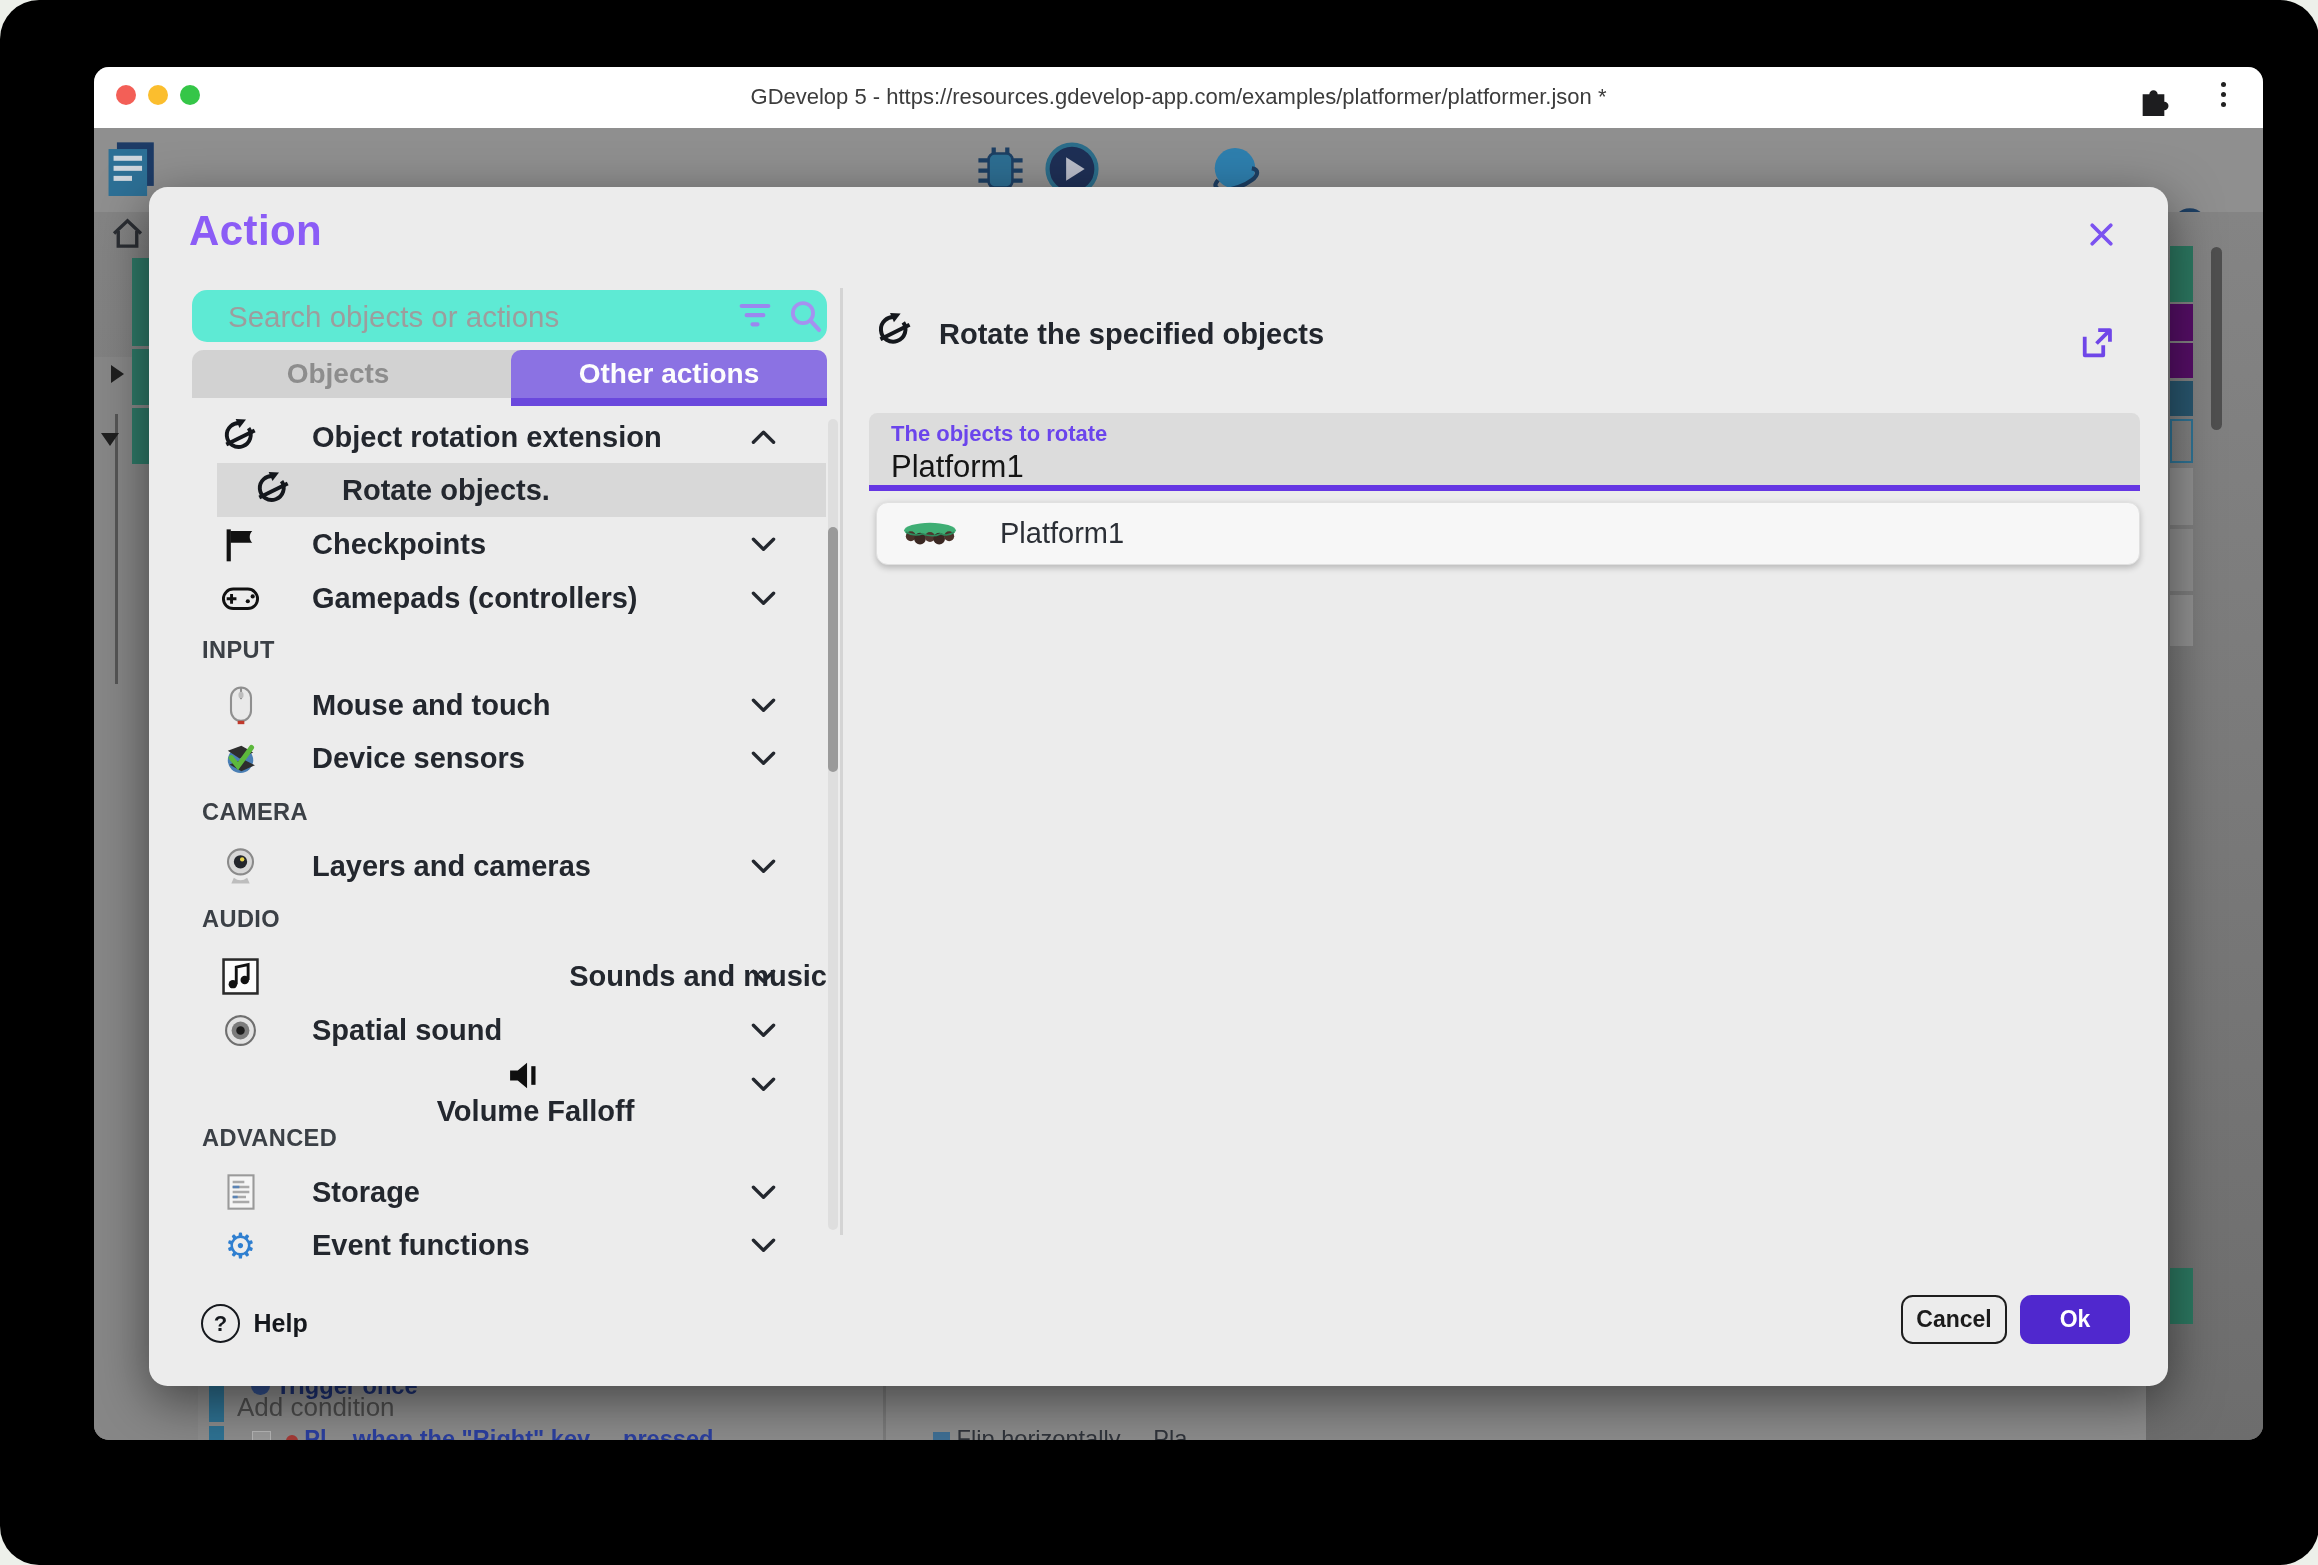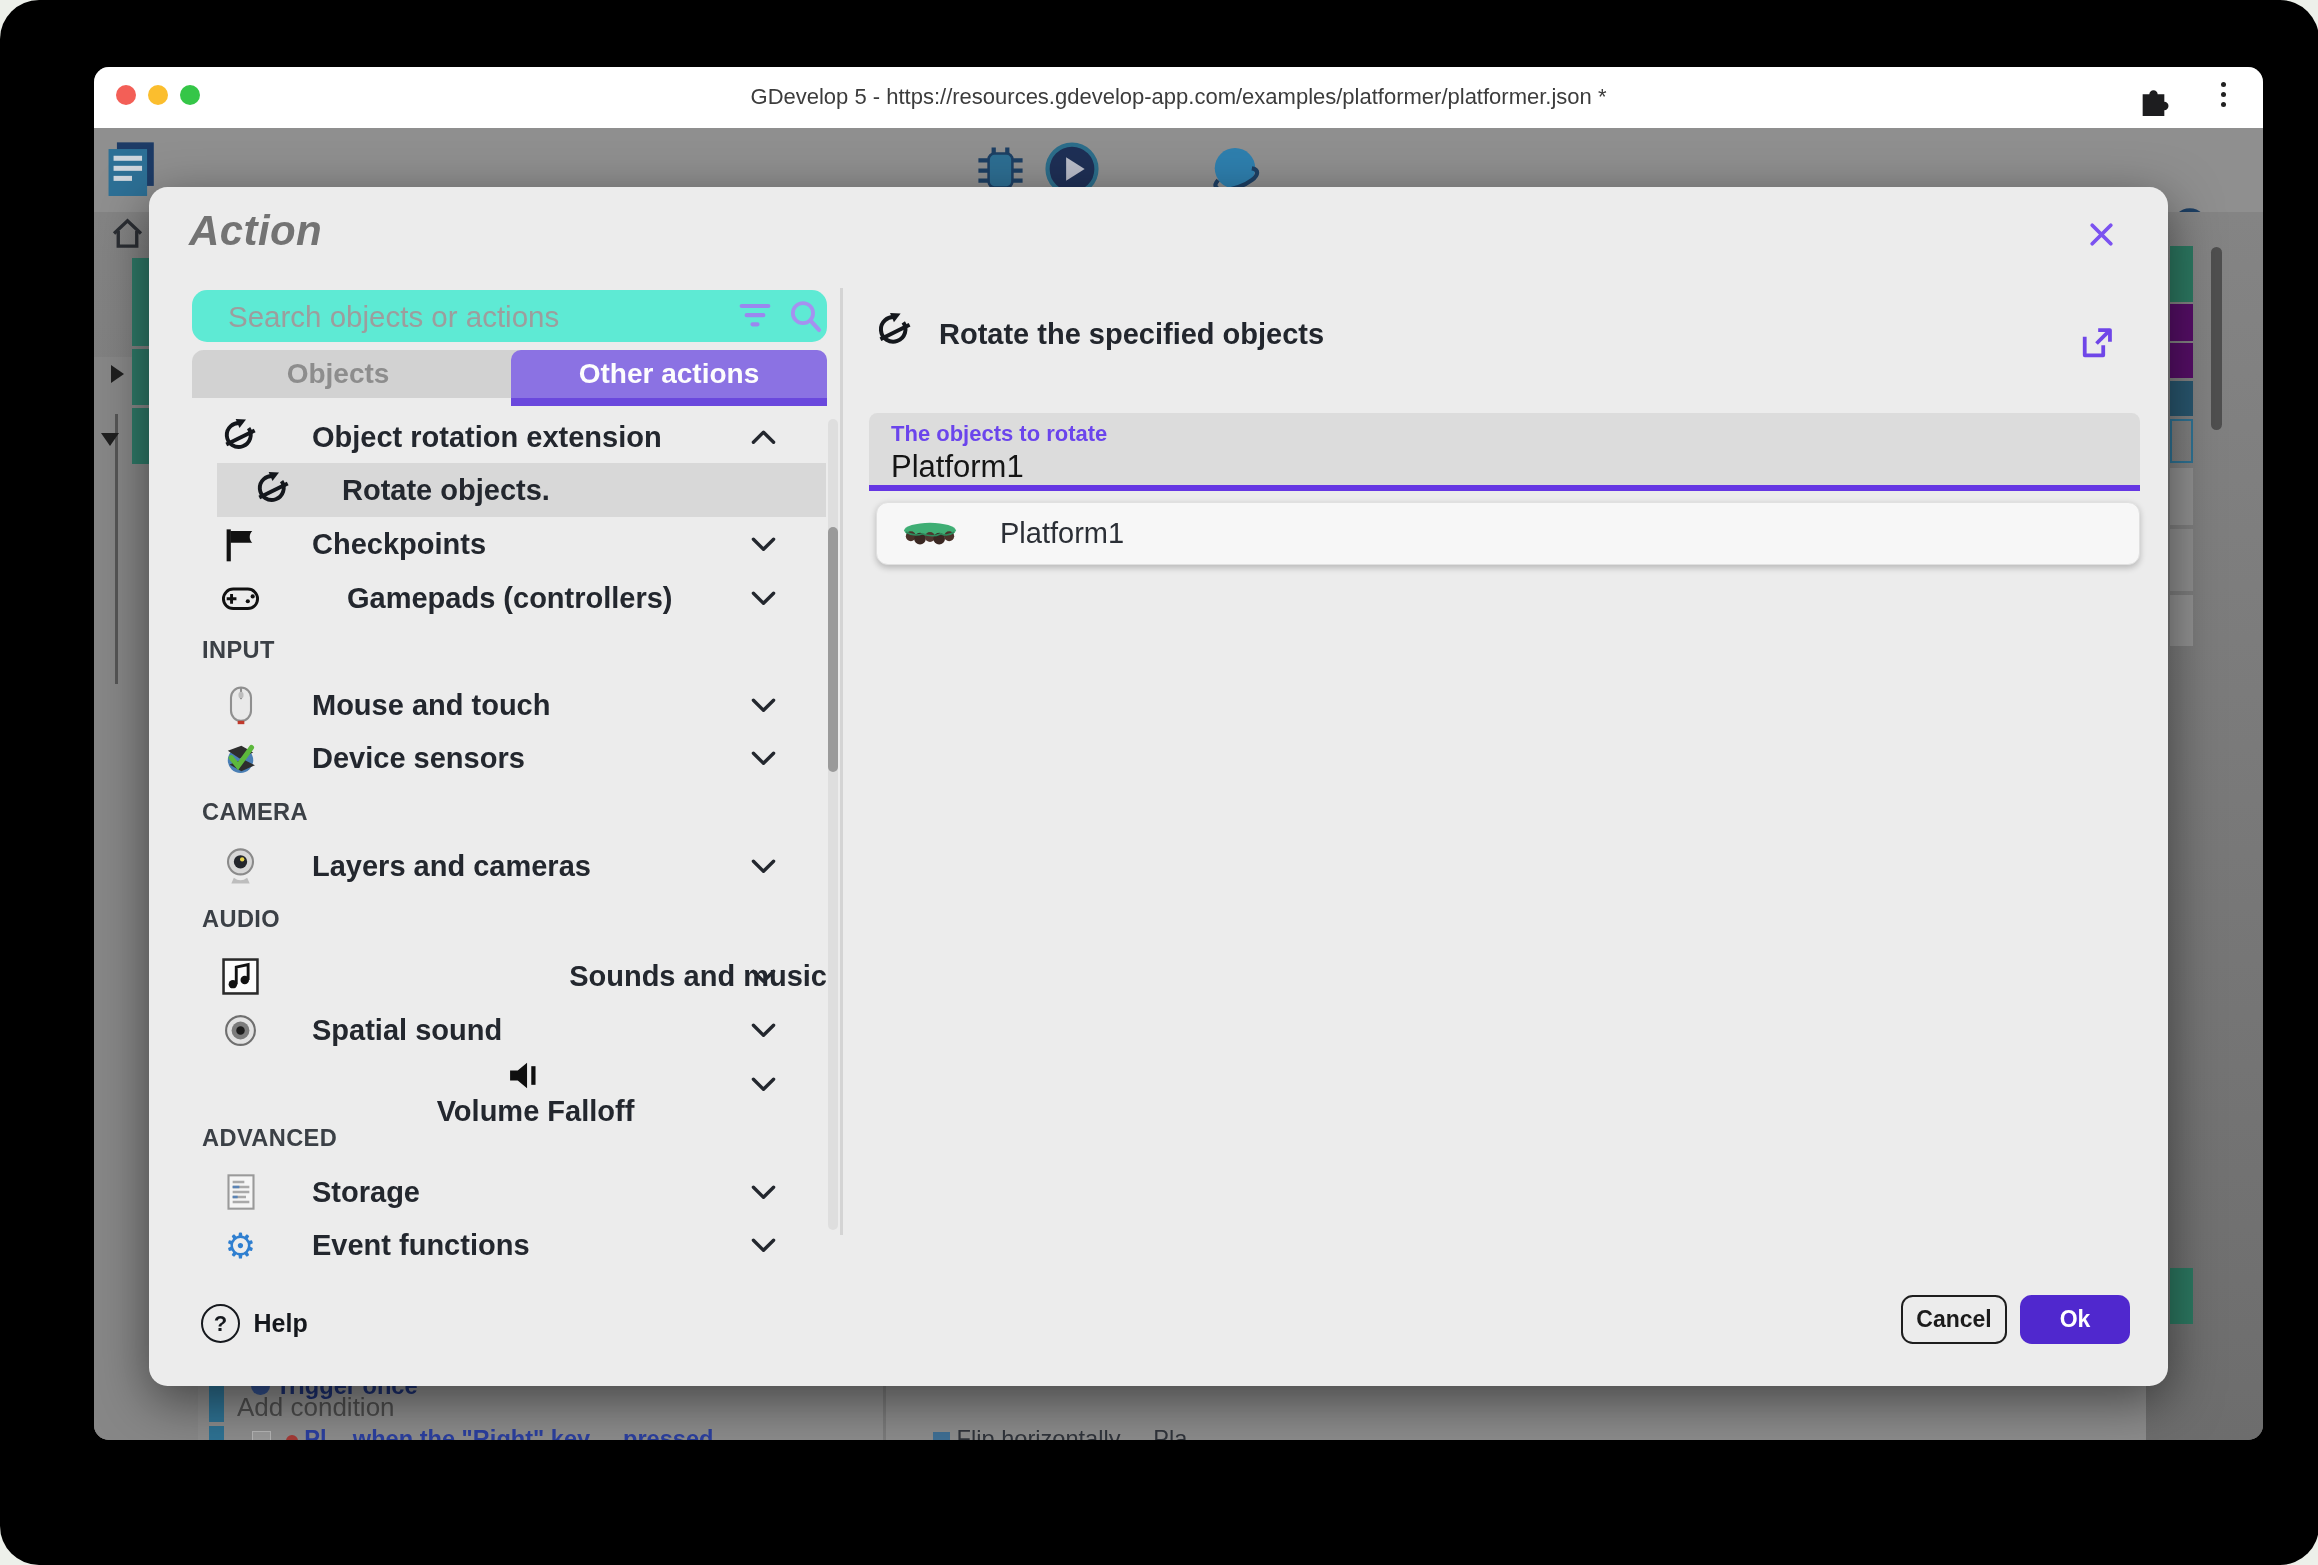--- a/index.html
+++ b/index.html
@@ -18,21 +18,21 @@
   .teal-bar{position:absolute;left:38px;width:18.5px;background:#2f7a68;}
   .tri-right{width:0;height:0;border-top:9.3px solid transparent;border-bottom:9.3px solid transparent;border-left:13.5px solid #1f1f1f;}
   .tri-down{width:0;height:0;border-left:9.3px solid transparent;border-right:9.3px solid transparent;border-top:13.5px solid #1f1f1f;}
   .tool-label{position:absolute;top:88px;font-size:24.4px;font-weight:700;color:#191920;}
   .tb-sep{position:absolute;top:71px;width:1.7px;height:61px;background:#7a7a7a;}
   .blockcol{position:absolute;left:2076px;width:23px;}
   .event-bg{position:absolute;background:#8c8c8c;}
   .evt-blue{position:absolute;left:115px;width:15px;background:#2e7293;}
   
   #dialog{position:absolute;left:149px;top:187px;width:2019px;height:1199px;background:#ececec;border-radius:18.5px;box-shadow:0 15px 51px rgba(0,0,0,.5);}
-  #dlg-title{position:absolute;left:40px;top:20px;font-size:42px;font-weight:800;color:#737373;letter-spacing:0.4px;font-style:italic;}
+  #dlg-title{position:absolute;left:40px;top:20px;font-size:42px;font-weight:800;color:#8b5cf6;letter-spacing:0.4px;}
   #dlg-close{position:absolute;left:1934px;top:29px;width:37px;height:37px;cursor:pointer;display:flex;align-items:center;justify-content:center;}
   #search-box{position:absolute;left:43px;top:103px;width:635px;height:52px;background:#5eead4;border-radius:15px;}
   #search-input{position:absolute;left:34px;top:6.7px;width:472px;height:39px;border:none;background:transparent;outline:none;font-size:29.5px;color:#444;font-family:"Liberation Sans",sans-serif;}
   #search-input::placeholder{color:#9d9d9d;}
   #tabbar{position:absolute;left:43px;top:163px;width:635px;height:48px;background:#d2d2d2;border-radius:11.8px 11.8px 0 0;}
   #tab-objects{position:absolute;left:0;top:0;width:292px;height:48px;display:flex;align-items:center;justify-content:center;font-size:28px;font-weight:700;color:#8d8d8d;cursor:pointer;}
   #tab-other{position:absolute;left:319px;top:0;width:316px;height:48px;background:#8b72e3;border-radius:10px 10px 0 0;display:flex;align-items:center;justify-content:center;font-size:28px;font-weight:700;color:#fdfdfd;cursor:pointer;}
   #tab-underline{position:absolute;left:362px;top:211px;width:316px;height:8.4px;background:#6a48dd;}
   #panel-divider{position:absolute;left:691px;top:101px;width:2.5px;height:947px;background:#d4d4d4;}
   #list-scroll-track{position:absolute;left:679px;top:232px;width:10px;height:811px;background:#dedede;border-radius:5px;}
@@ -265,21 +265,21 @@
           </svg>
       </span>
       <span class="label">Checkpoints</span>
       <span class="chev">
         <svg width="29" height="18.5" viewBox="0 0 34 22">
             <polyline points="5,5 17,17 29,5" stroke="#23272e" stroke-width="4" fill="none" stroke-linecap="round" stroke-linejoin="round"></polyline>
           </svg>
       </span>
     </div>
 
-    <div class="row" style="top:383px;gap:35px;">
+    <div class="row" style="top:383px;">
       <span class="icon">
         <svg width="40" height="40" viewBox="0 0 48 48">
             <rect x="3" y="13" width="42" height="24" rx="12" fill="none" stroke="#111" stroke-width="3.6"></rect>
             <path d="M13 19 v12 M7 25 h12" stroke="#111" stroke-width="3.6"></path>
             <circle cx="33" cy="28" r="2.6" fill="#111"></circle>
             <circle cx="39" cy="22" r="2.6" fill="#111"></circle>
           </svg>
       </span>
       <span class="label">Gamepads (controllers)</span>
       <span class="chev">

